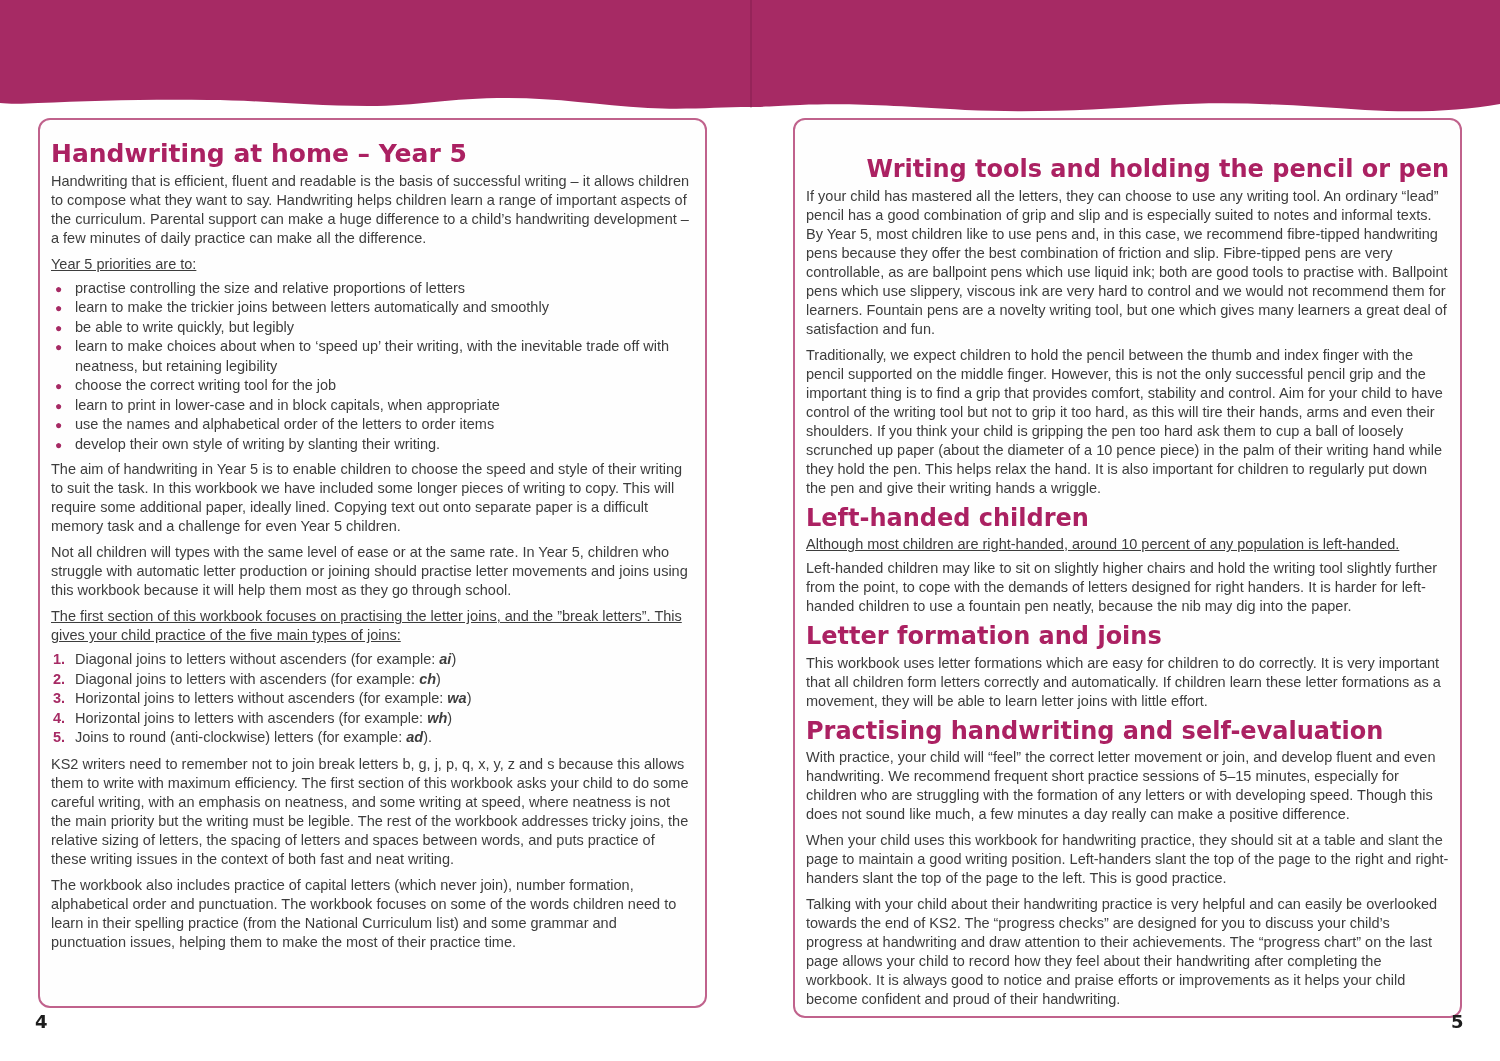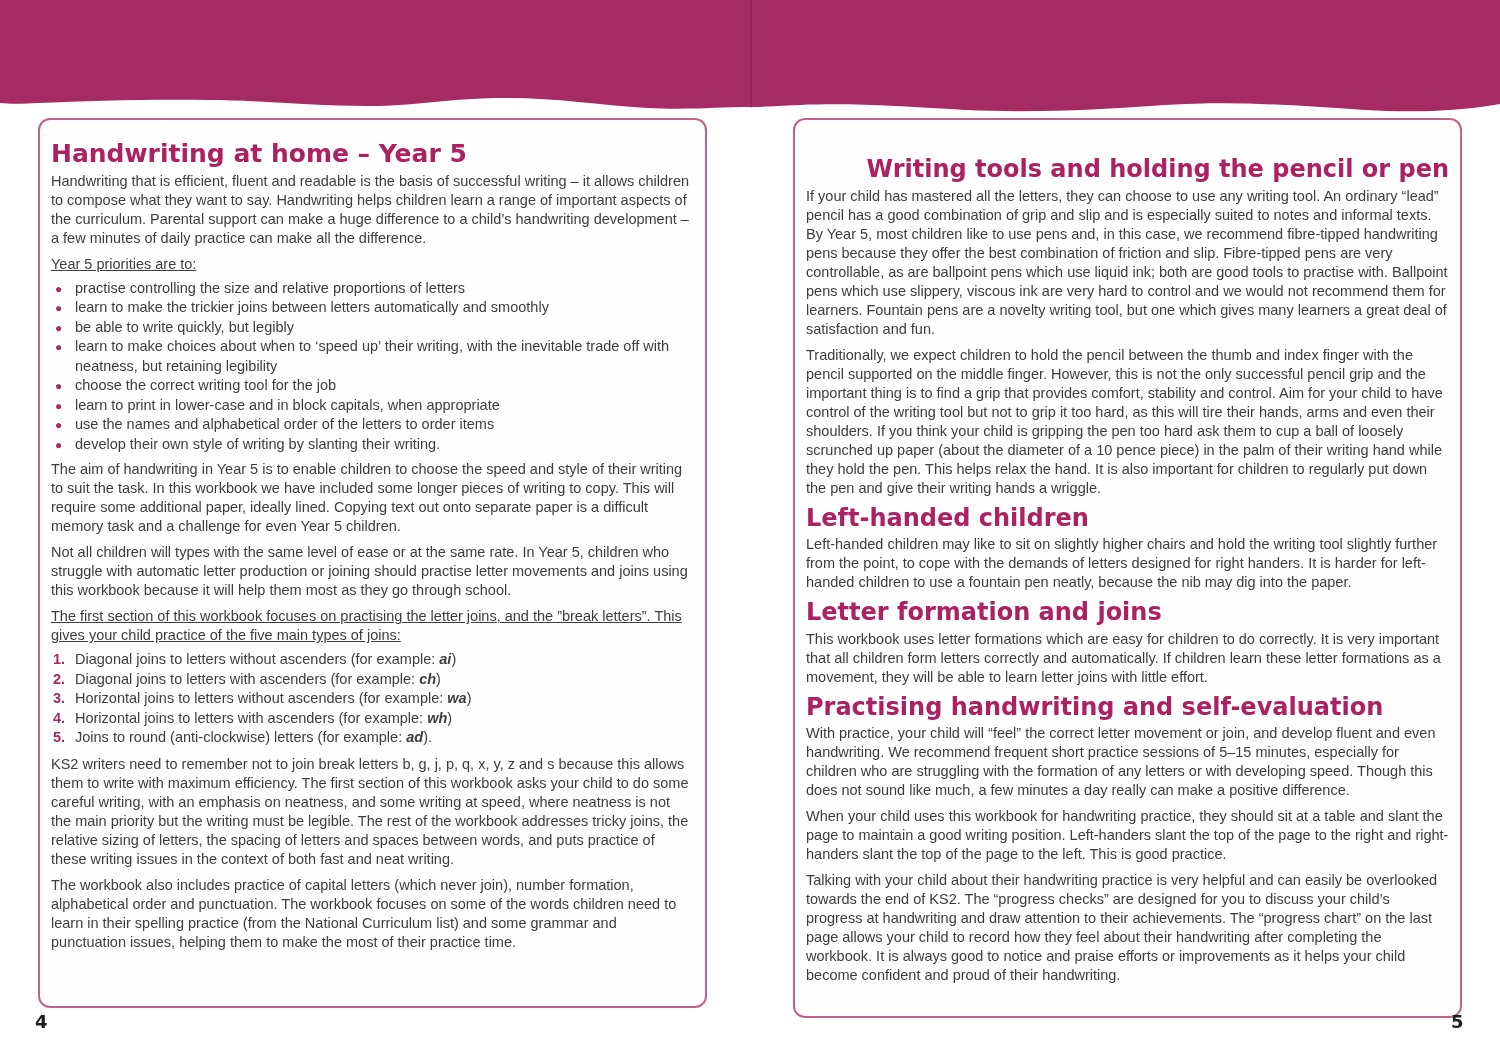--- a/index.html
+++ b/index.html
@@ -87,20 +87,21 @@
     <p class="body">KS2 writers need to remember not to join break letters b, g, j, p, q, x, y, z and s because this allows them to write with maximum efficiency. The first section of this workbook asks your child to do some careful writing, with an emphasis on neatness, and some writing at speed, where neatness is not the main priority but the writing must be legible. The rest of the workbook addresses tricky joins, the relative sizing of letters, the spacing of letters and spaces between words, and puts practice of these writing issues in the context of both fast and neat writing.</p>
     <p class="body">The workbook also includes practice of capital letters (which never join), number formation, alphabetical order and punctuation. The workbook focuses on some of the words children need to learn in their spelling practice (from the National Curriculum list) and some grammar and punctuation issues, helping them to make the most of their practice time.</p>
   </section>
 
   <section class="page-box box-right">
     <h2 class="sec">Writing tools and holding the pencil or pen</h2>
     <p class="body">If your child has mastered all the letters, they can choose to use any writing tool. An ordinary “lead” pencil has a good combination of grip and slip and is especially suited to notes and informal texts. By Year 5, most children like to use pens and, in this case, we recommend fibre-tipped handwriting pens because they offer the best combination of friction and slip. Fibre-tipped pens are very controllable, as are ballpoint pens which use liquid ink; both are good tools to practise with. Ballpoint pens which use slippery, viscous ink are very hard to control and we would not recommend them for learners. Fountain pens are a novelty writing tool, but one which gives many learners a great deal of satisfaction and fun.</p>
     <p class="body">Traditionally, we expect children to hold the pencil between the thumb and index finger with the pencil supported on the middle finger. However, this is not the only successful pencil grip and the important thing is to find a grip that provides comfort, stability and control. Aim for your child to have control of the writing tool but not to grip it too hard, as this will tire their hands, arms and even their shoulders. If you think your child is gripping the pen too hard ask them to cup a ball of loosely scrunched up paper (about the diameter of a 10 pence piece) in the palm of their writing hand while they hold the pen. This helps relax the hand. It is also important for children to regularly put down the pen and give their writing hands a wriggle.</p>
 
     <h2 class="sec">Left-handed children</h2>
+    <p class="body tight">Although most children are right-handed, around 10 percent of any population is left-handed.</p>
     <p class="body">Left-handed children may like to sit on slightly higher chairs and hold the writing tool slightly further from the point, to cope with the demands of letters designed for right handers. It is harder for left-handed children to use a fountain pen neatly, because the nib may dig into the paper.</p>
 
     <h2 class="sec">Letter formation and joins</h2>
     <p class="body">This workbook uses letter formations which are easy for children to do correctly. It is very important that all children form letters correctly and automatically. If children learn these letter formations as a movement, they will be able to learn letter joins with little effort.</p>
 
     <h2 class="sec">Practising handwriting and self-evaluation</h2>
     <p class="body">With practice, your child will “feel” the correct letter movement or join, and develop fluent and even handwriting. We recommend frequent short practice sessions of 5–15 minutes, especially for children who are struggling with the formation of any letters or with developing speed. Though this does not sound like much, a few minutes a day really can make a positive difference.</p>
     <p class="body">When your child uses this workbook for handwriting practice, they should sit at a table and slant the page to maintain a good writing position. Left-handers slant the top of the page to the right and right-handers slant the top of the page to the left. This is good practice.</p>
     <p class="body">Talking with your child about their handwriting practice is very helpful and can easily be overlooked towards the end of KS2. The “progress checks” are designed for you to discuss your child’s progress at handwriting and draw attention to their achievements. The “progress chart” on the last page allows your child to record how they feel about their handwriting after completing the workbook. It is always good to notice and praise efforts or improvements as it helps your child become confident and proud of their handwriting.</p>
   </section>

